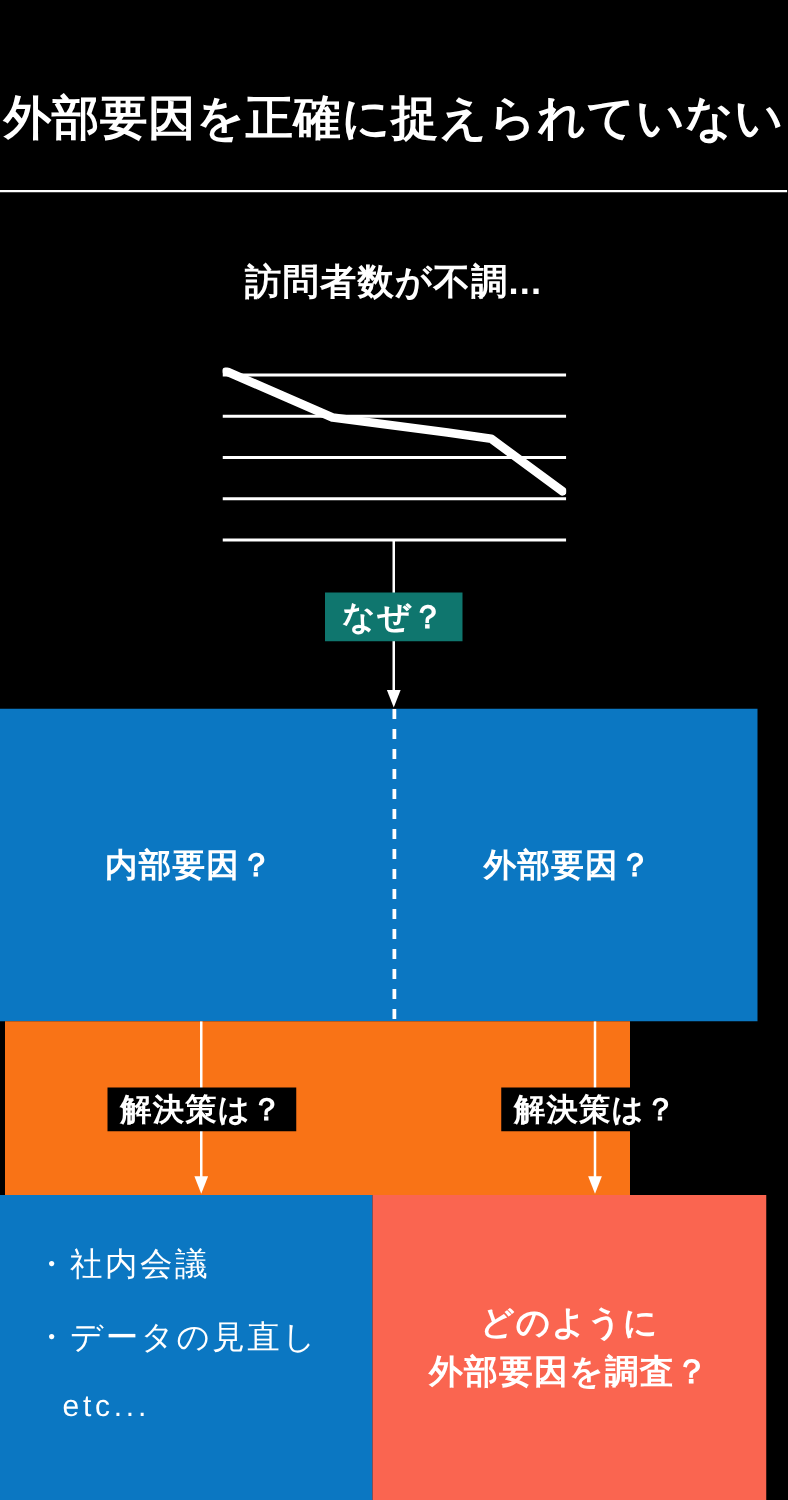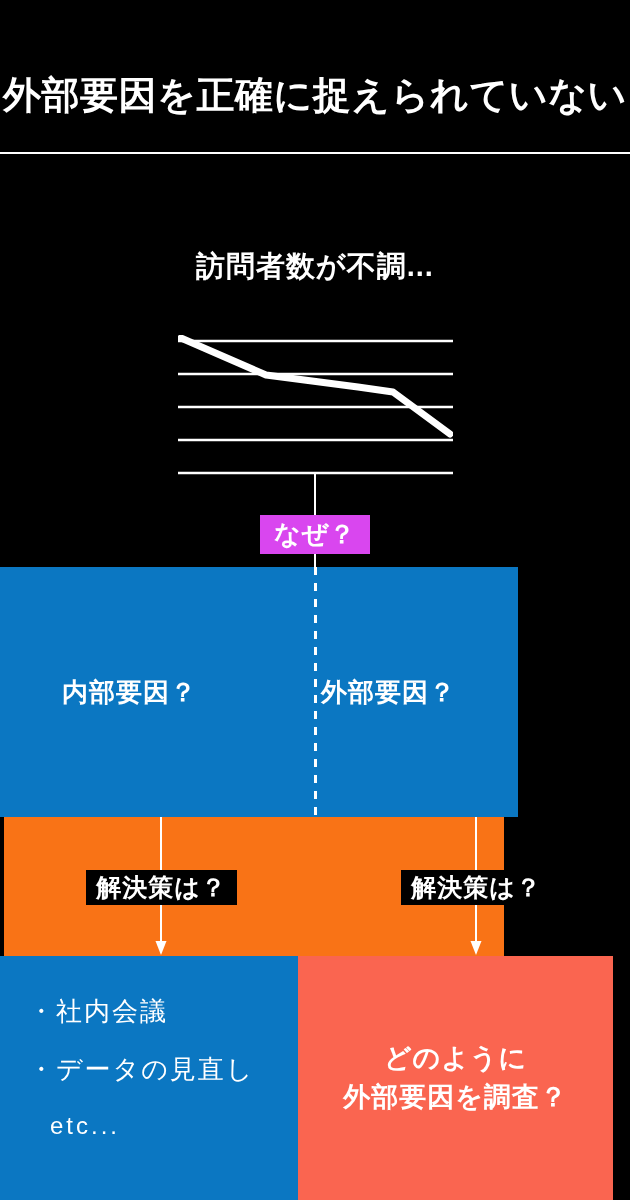--- a/index.html
+++ b/index.html
@@ -63,21 +63,20 @@
   }
 
   
   .chart-section {
     position: absolute;
     left: 0;
     top: 154px;
     width: 630px;
     height: 413px;
     background: #000000;
-    margin-top: 41px;
   }
   .chart-title {
     position: absolute;
     left: 0;
     top: 52px;
     width: 630px;
     text-align: center;
     font-size: 29px;
     font-weight: bold;
     letter-spacing: 1px;
@@ -108,30 +107,30 @@
     top: 320px;
     width: 630px;
     text-align: center;
     font-size: 26px;
     font-weight: bold;
     letter-spacing: 1px;
     white-space: nowrap;
   }
   .why-label span {
     display: inline-block;
-    background: #d946ef;
+    background: #0f766e;
     padding: 2px 14px;
   }
 
   
   .factors {
     position: absolute;
     left: 0;
     top: 567px;
-    width: 518px;
+    width: 606px;
     height: 250px;
     background: #0b77c2;
     display: flex;
   }
   .factor-cell {
     flex: 1 1 50%;
     display: flex;
     align-items: center;
     justify-content: center;
   }

